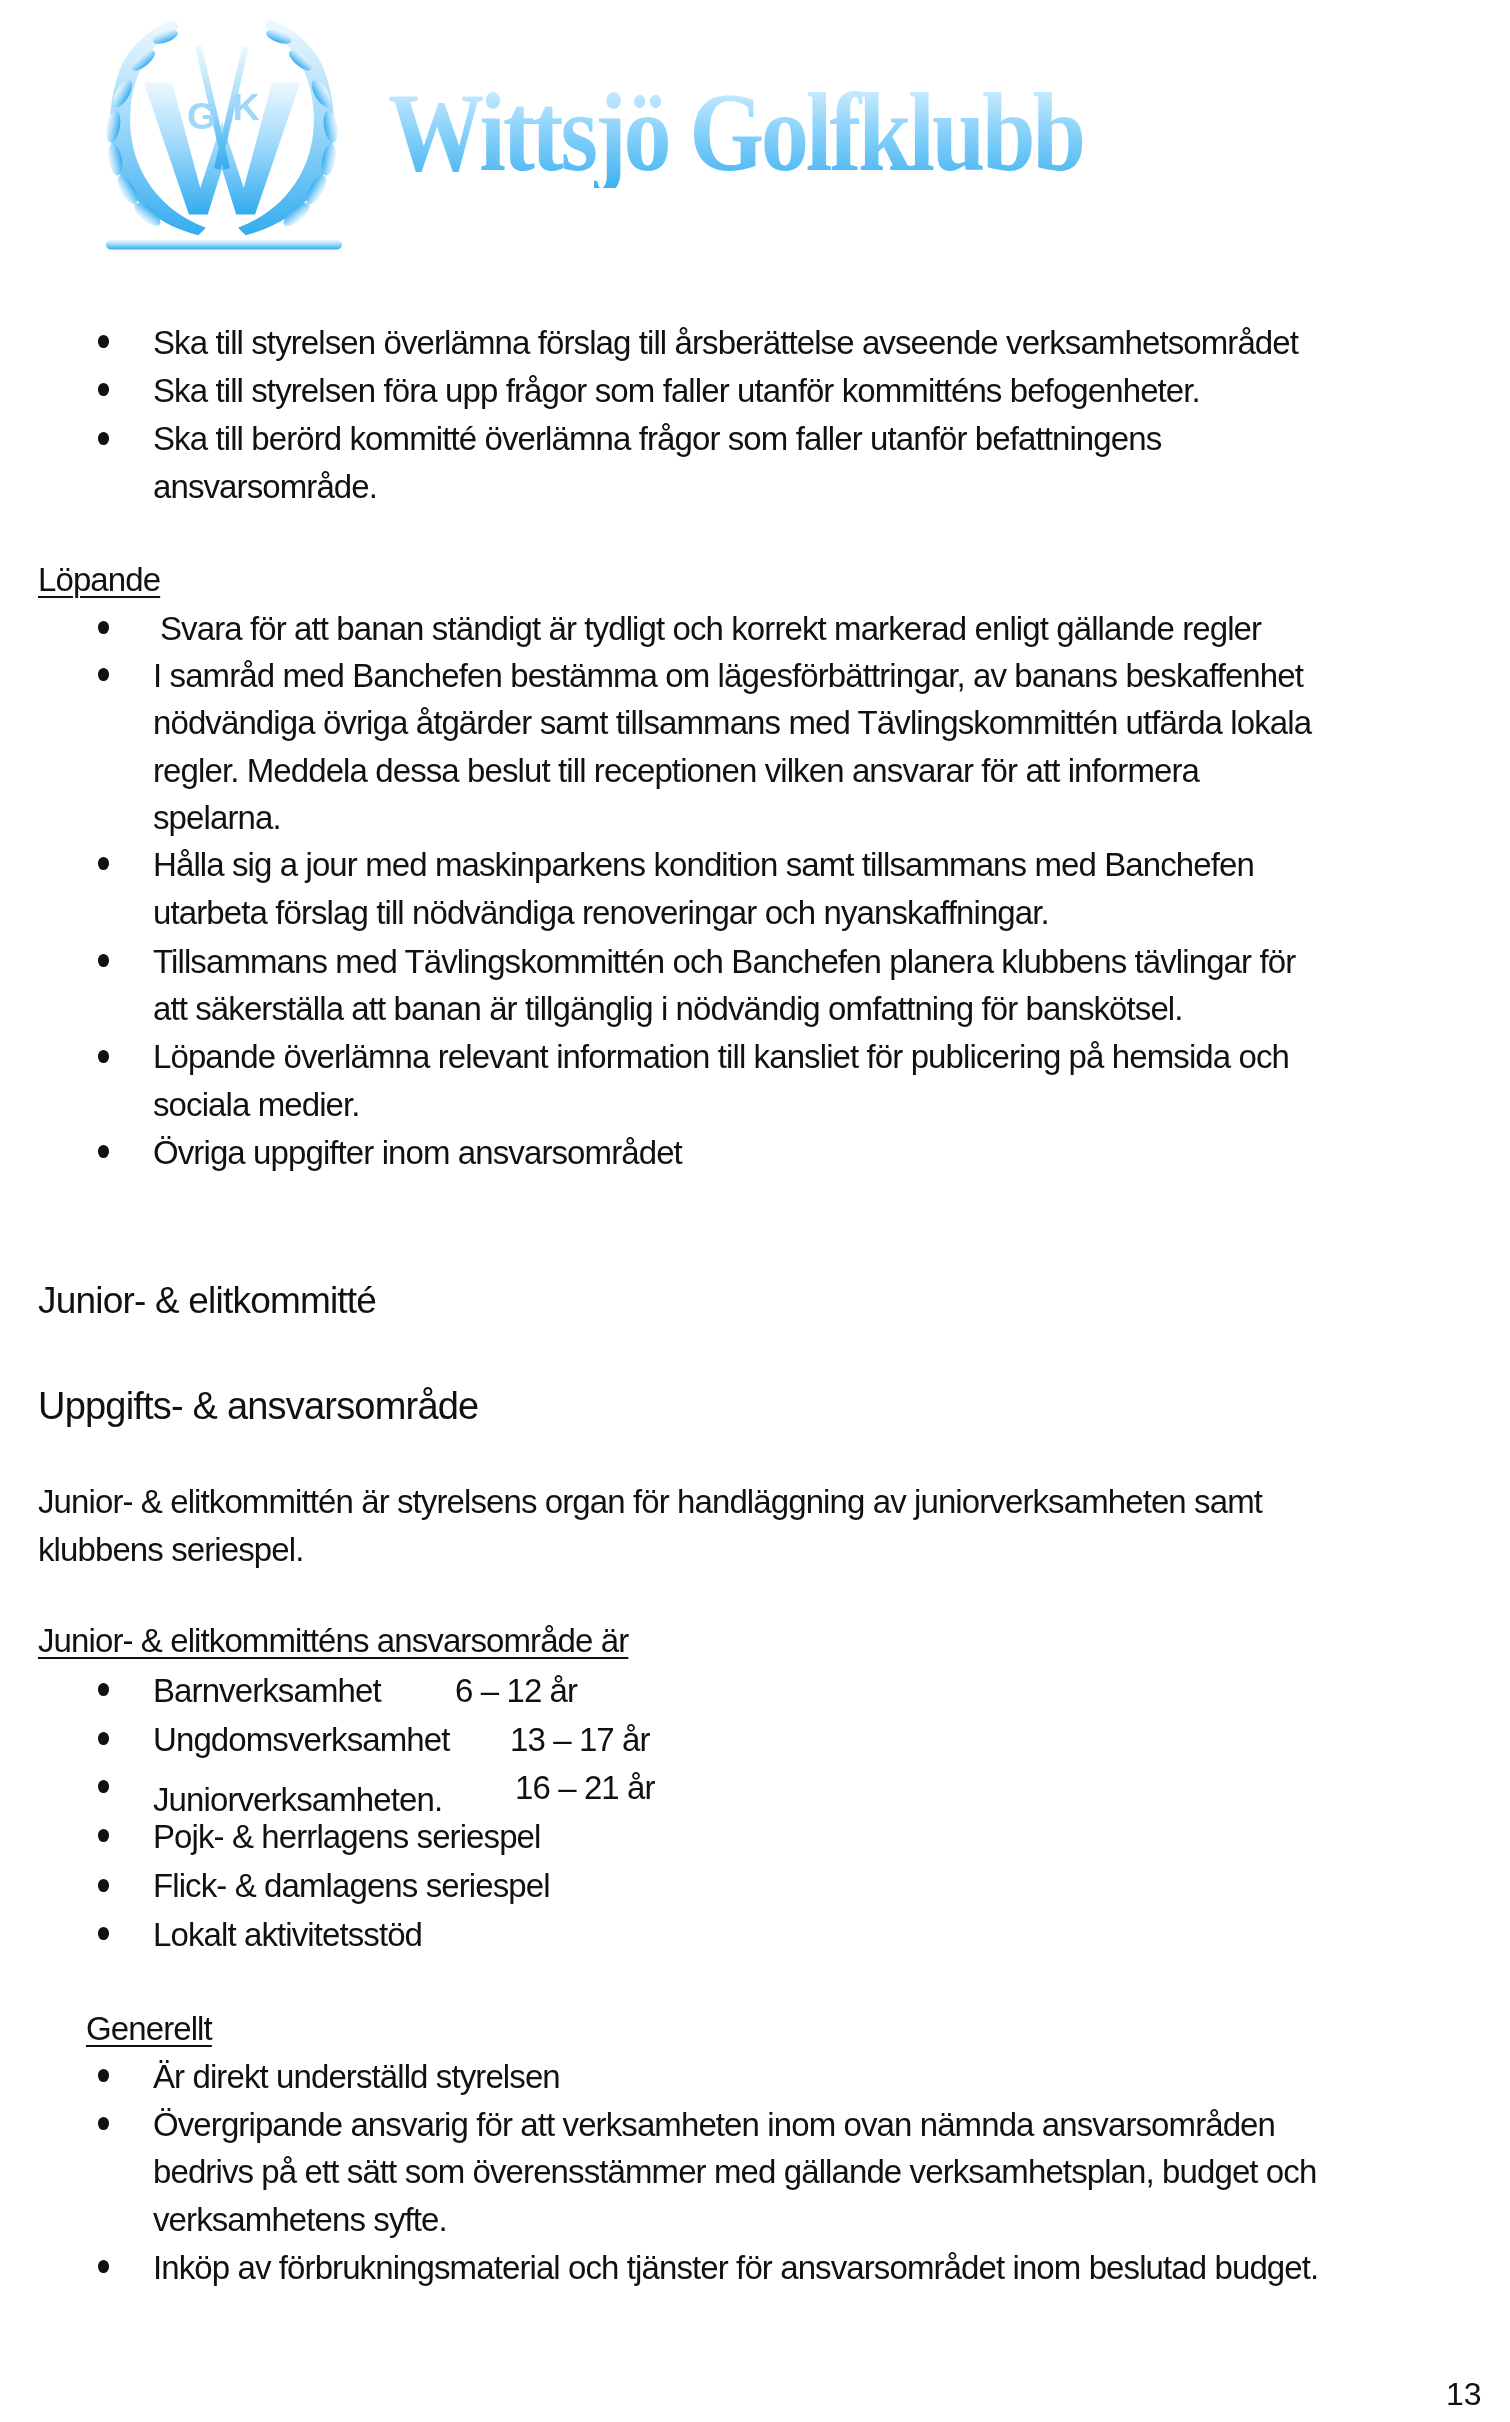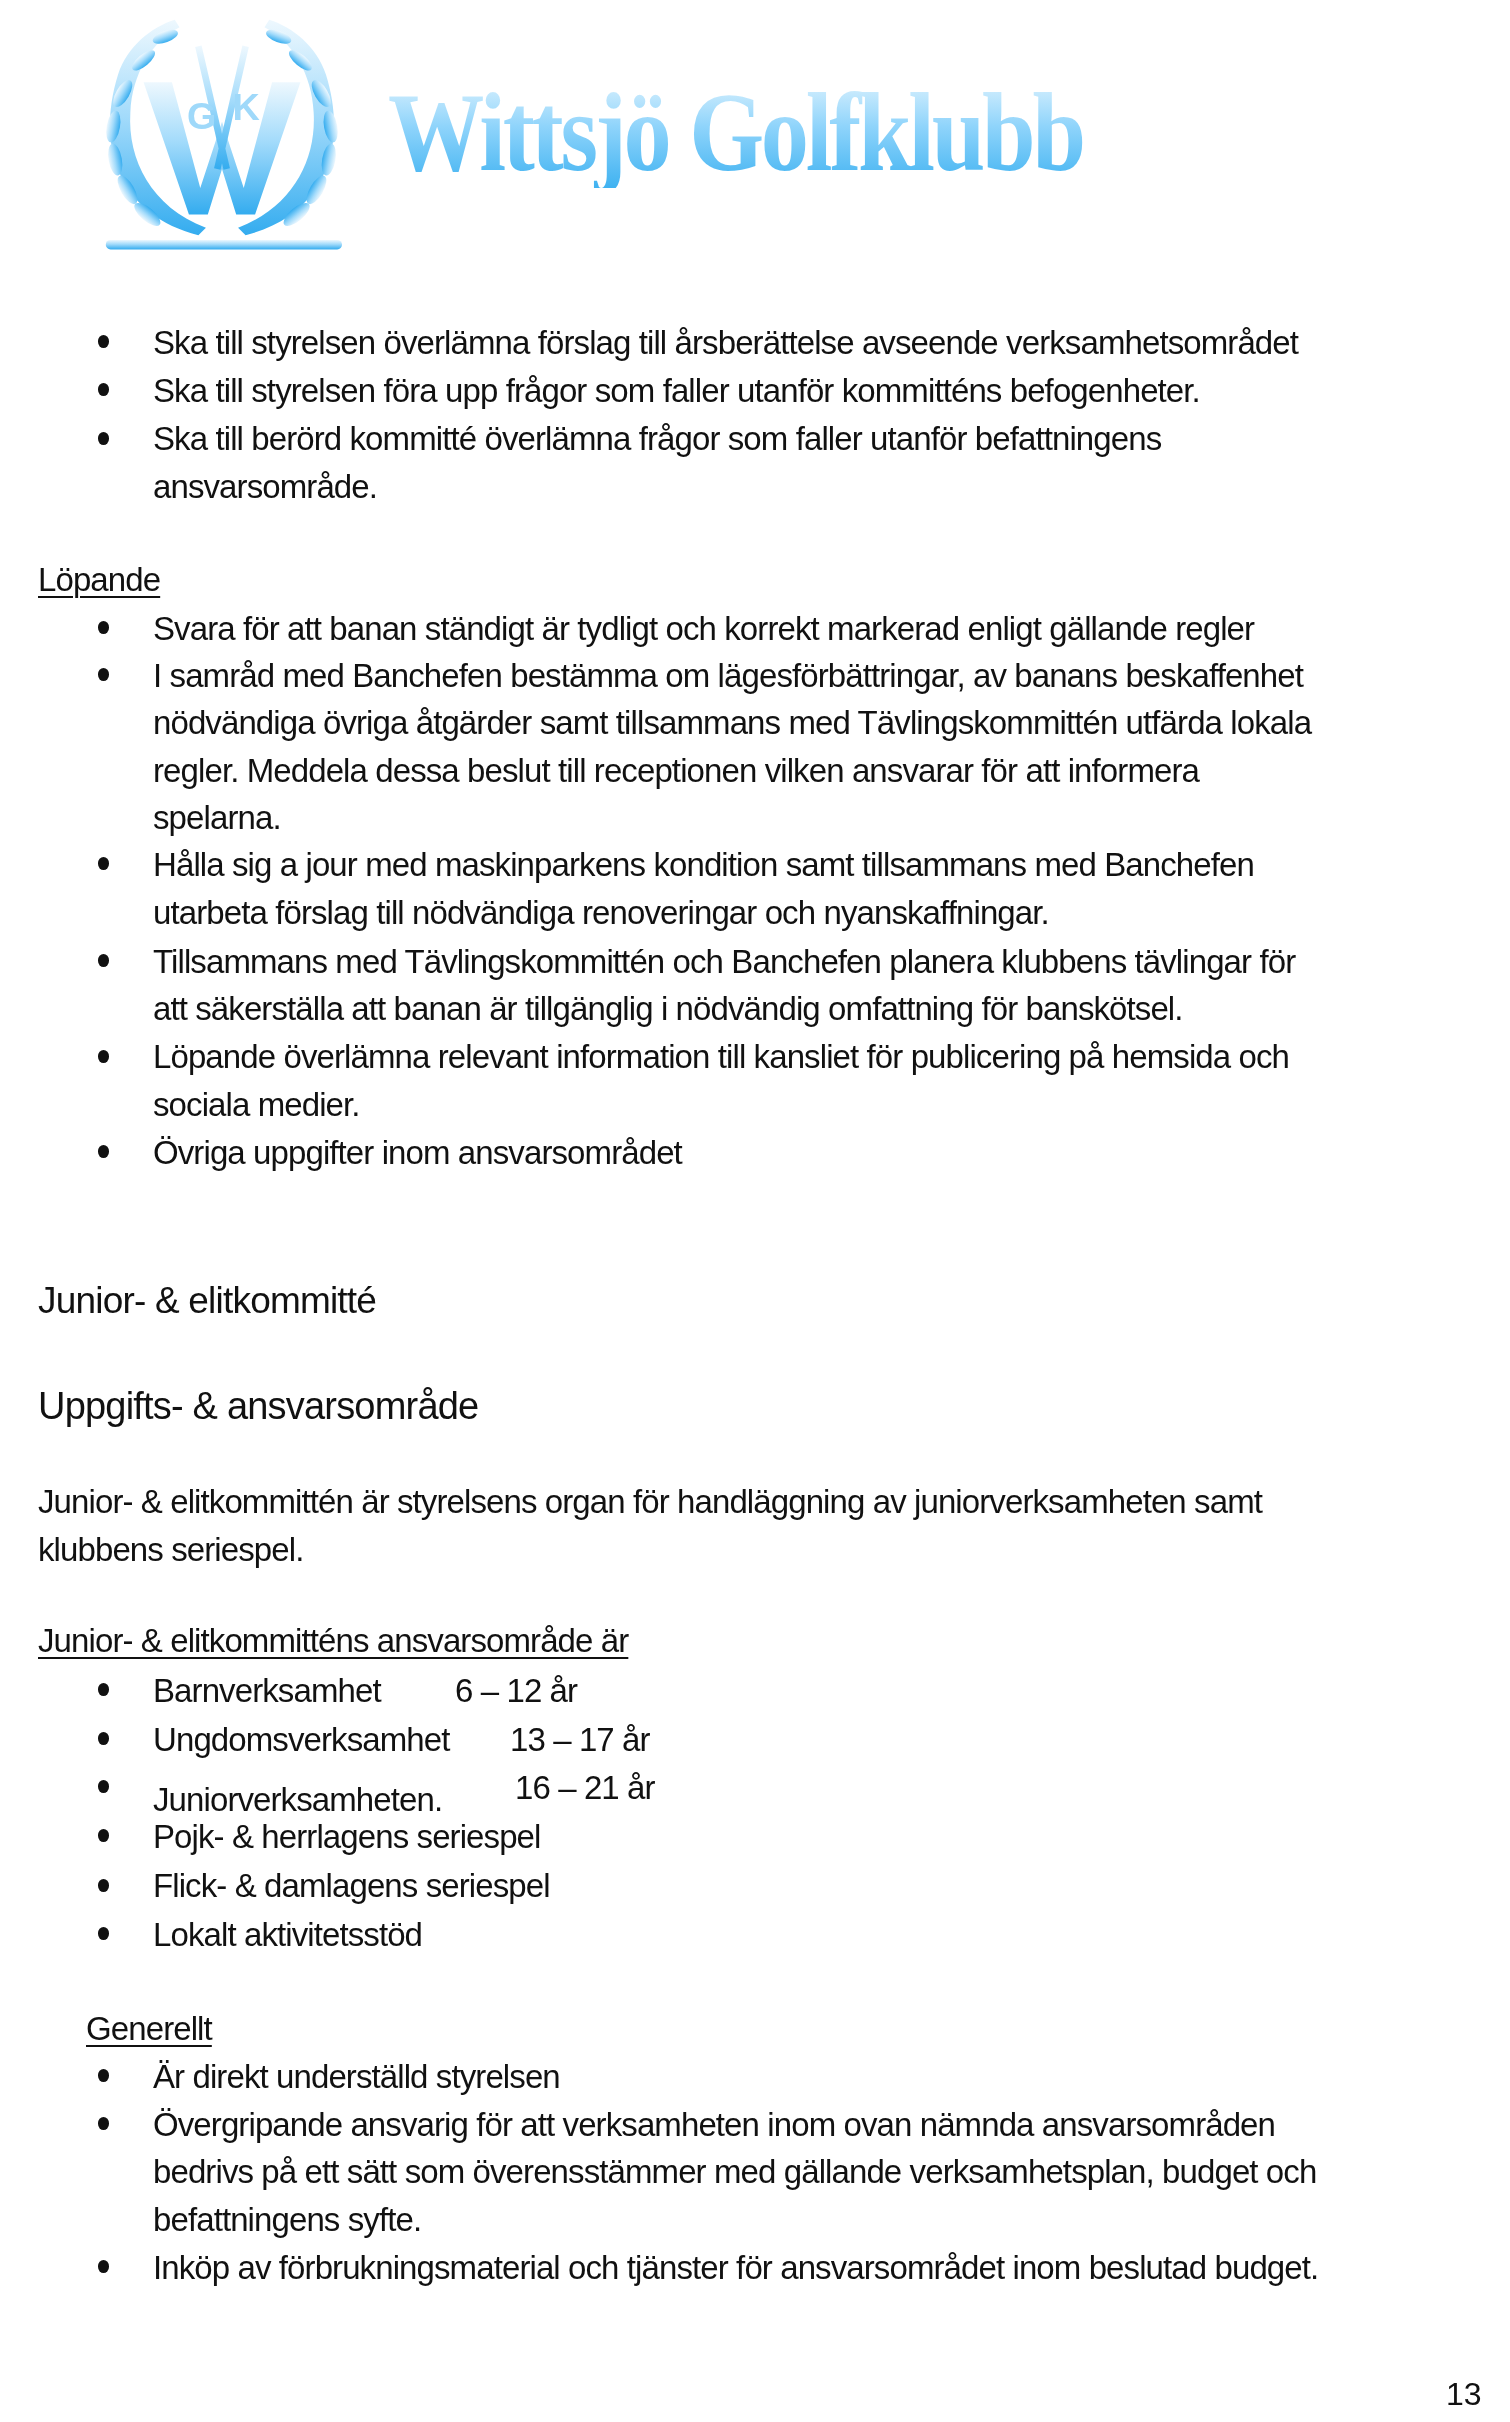--- a/index.html
+++ b/index.html
@@ -86,21 +86,21 @@
   <div class="txt" style="left:153px; top:367px;">Ska till styrelsen föra upp frågor som faller utanför kommitténs befogenheter.</div>
 
   <div class="bullet" style="left:98px; top:432px;"></div>
   <div class="txt" style="left:153px; top:415px;">Ska till berörd kommitté överlämna frågor som faller utanför befattningens</div>
   <div class="txt" style="left:153px; top:463px;">ansvarsområde.</div>
 </div>
 
 <div class="txt u" style="left:38px; top:556px;">Löpande</div>
 <div>
   <div class="bullet" style="left:98px; top:621px;"></div>
-  <div class="txt" style="left:153px; top:605px;">Svara för att banan ständigt är tydligt och korrekt markerad enligt gällande regler</div>
+  <div class="txt" style="left:160px; top:605px;">Svara för att banan ständigt är tydligt och korrekt markerad enligt gällande regler</div>
 
   <div class="bullet" style="left:98px; top:668px;"></div>
   <div class="txt" style="left:153px; top:652px;">I samråd med Banchefen bestämma om lägesförbättringar, av banans beskaffenhet</div>
   <div class="txt" style="left:153px; top:699px;">nödvändiga övriga åtgärder samt tillsammans med Tävlingskommittén utfärda lokala</div>
   <div class="txt" style="left:153px; top:747px;">regler. Meddela dessa beslut till receptionen vilken ansvarar för att informera</div>
   <div class="txt" style="left:153px; top:794px;">spelarna.</div>
 
   <div class="bullet" style="left:98px; top:857px;"></div>
   <div class="txt" style="left:153px; top:841px;">Hålla sig a jour med maskinparkens kondition samt tillsammans med Banchefen</div>
   <div class="txt" style="left:153px; top:889px;">utarbeta förslag till nödvändiga renoveringar och nyanskaffningar.</div>
@@ -147,20 +147,20 @@
 </div>
 
 <div class="txt u" style="left:38px; top:2005px;margin-left:48px;">Generellt</div>
 <div>
   <div class="bullet" style="left:98px; top:2069px;"></div>
   <div class="txt" style="left:153px; top:2053px;">Är direkt underställd styrelsen</div>
 
   <div class="bullet" style="left:98px; top:2117px;"></div>
   <div class="txt" style="left:153px; top:2101px;">Övergripande ansvarig för att verksamheten inom ovan nämnda ansvarsområden</div>
   <div class="txt" style="left:153px; top:2148px;">bedrivs på ett sätt som överensstämmer med gällande verksamhetsplan, budget och</div>
-  <div class="txt" style="left:153px; top:2196px;">befattningens syfte.</div>
+  <div class="txt" style="left:153px; top:2196px;">verksamhetens syfte.</div>
 
   <div class="bullet" style="left:98px; top:2260px;"></div>
   <div class="txt" style="left:153px; top:2244px;">Inköp av förbrukningsmaterial och tjänster för ansvarsområdet inom beslutad budget.</div>
 </div>
 
 <div class="pagenum">13</div>
 
 
 </body></html>

